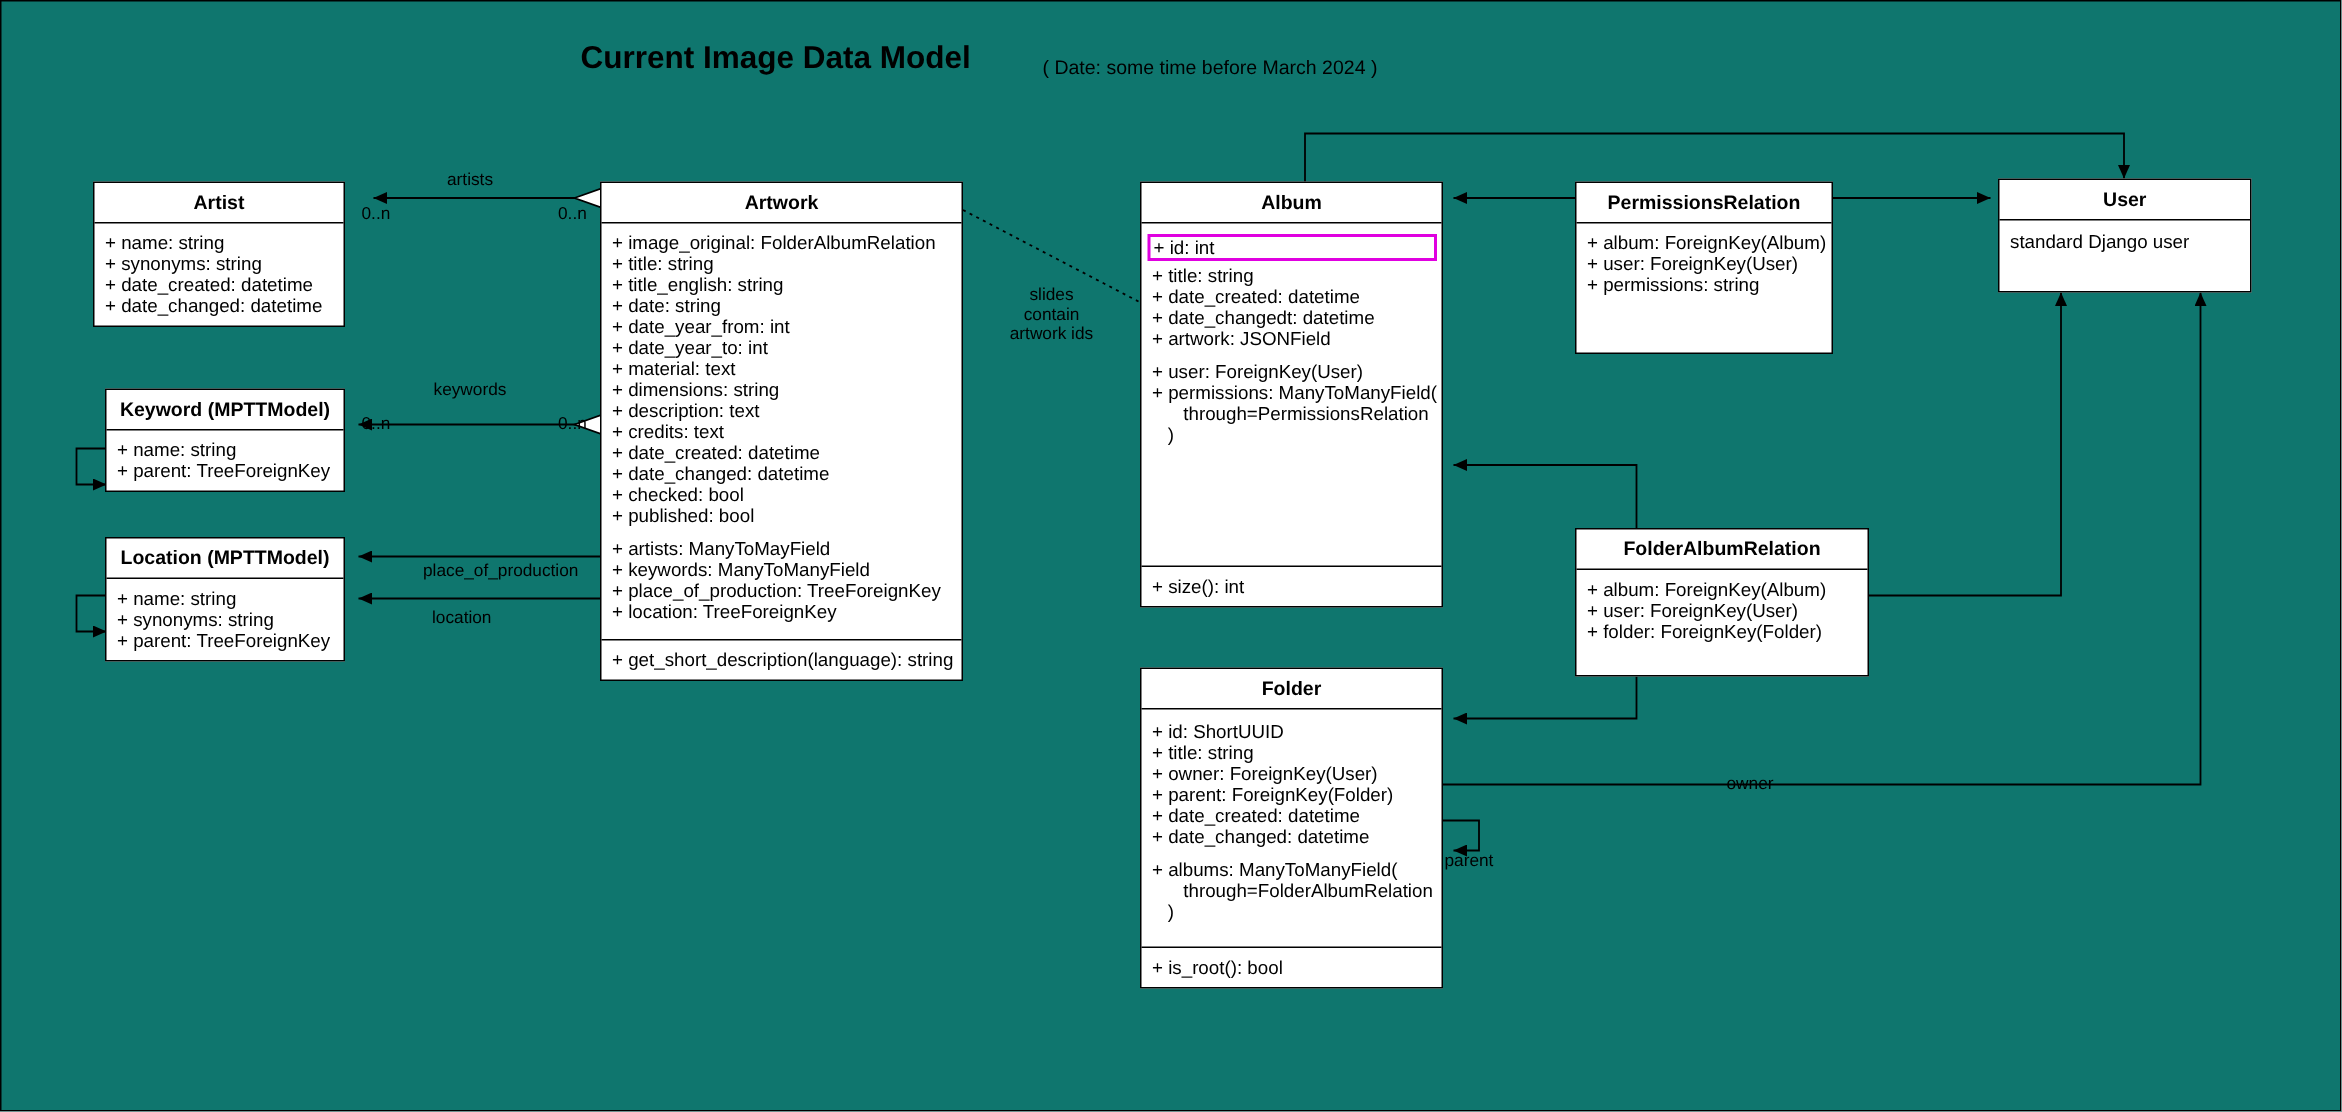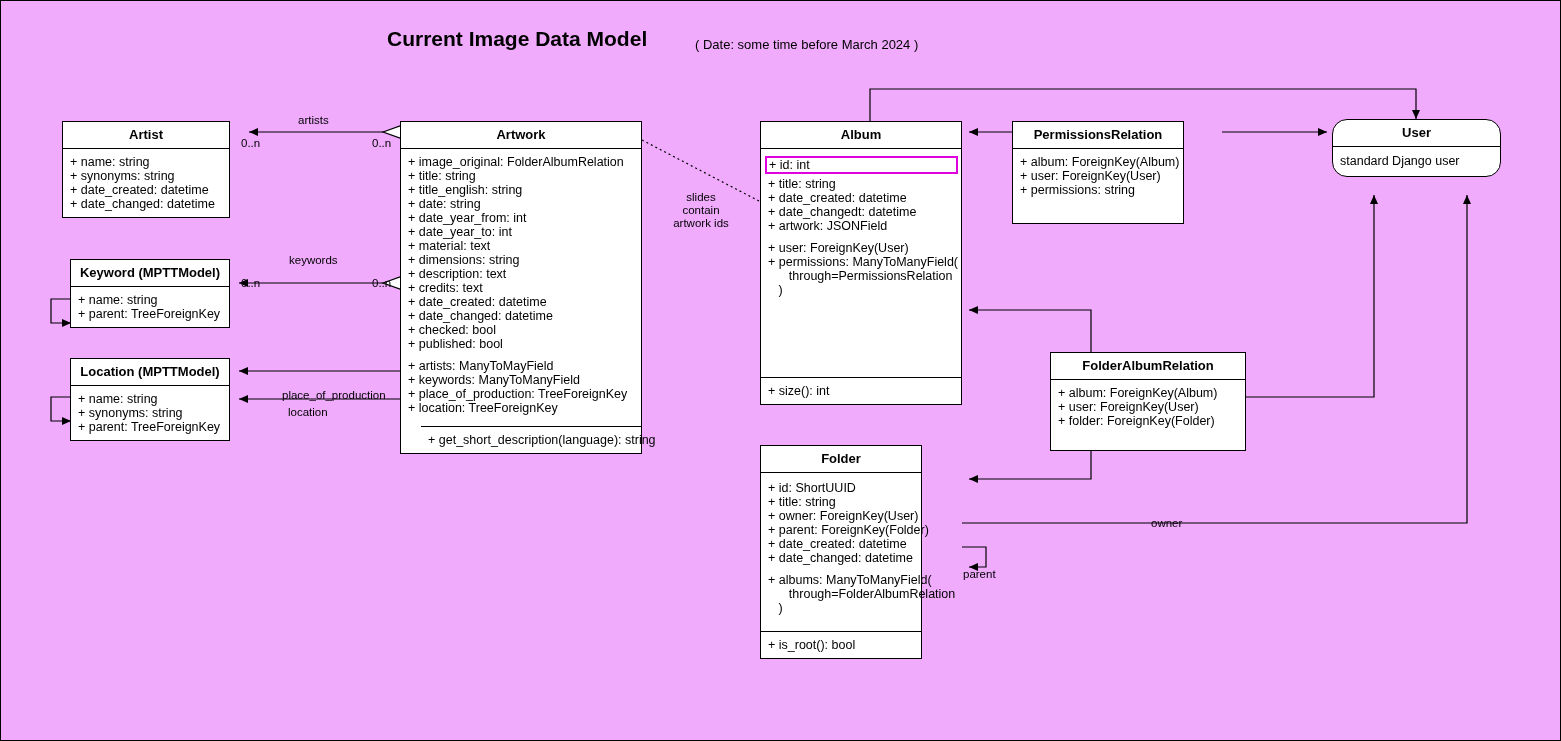--- a/index.html
+++ b/index.html
@@ -7,21 +7,21 @@
     padding: 0;
     background: #ffffff;
   }
   body {
     font-family: "Liberation Sans", sans-serif;
   }
   #canvas {
     position: relative;
     width: 1561px;
     height: 741px;
-    background: #f0abfc;
+    background: #0f766e;
     border: 1px solid #000000;
     box-sizing: border-box;
     overflow: hidden;
   }
   .title {
     position: absolute;
     left: 386px;
     top: 26px;
     font-size: 21px;
     font-weight: bold;
@@ -192,21 +192,21 @@
       <div class="row">+ date_created: datetime</div>
       <div class="row">+ date_changed: datetime</div>
       <div class="row">+ checked: bool</div>
       <div class="row">+ published: bool</div>
       <div class="row blank"></div>
       <div class="row">+ artists: ManyToMayField</div>
       <div class="row">+ keywords: ManyToManyField</div>
       <div class="row">+ place_of_production: TreeForeignKey</div>
       <div class="row">+ location: TreeForeignKey</div>
     </div>
-    <div class="sect" style="border-top:1px solid #000000; margin-top:9px;margin-left:20px;">
+    <div class="sect" style="border-top:1px solid #000000; margin-top:9px;">
       <div class="row">+ get_short_description(language): string</div>
     </div>
   </div>
 
   <div class="cls" style="left:759px; top:120px; width:202px;">
     <div class="hdr">Album</div>
     <div class="sect" style="border-bottom:none; padding-top:8px; height:228px;">
       <div class="row hl">+ id: int</div>
       <div class="row" style="margin-top:3px;">+ title: string</div>
       <div class="row">+ date_created: datetime</div>
@@ -216,73 +216,73 @@
       <div class="row">+ user: ForeignKey(User)</div>
       <div class="row">+ permissions: ManyToManyField(</div>
       <div class="row">      through=PermissionsRelation</div>
       <div class="row">   )</div>
     </div>
     <div class="sect" style="border-top:1px solid #000000;">
       <div class="row">+ size(): int</div>
     </div>
   </div>
 
-  <div class="cls" style="left:759px; top:444px; width:162px;">
+  <div class="cls" style="left:759px; top:444px; width:202px;">
     <div class="hdr">Folder</div>
     <div class="sect" style="border-bottom:none; padding-top:8px; height:158px;">
       <div class="row">+ id: ShortUUID</div>
       <div class="row">+ title: string</div>
       <div class="row">+ owner: ForeignKey(User)</div>
       <div class="row">+ parent: ForeignKey(Folder)</div>
       <div class="row">+ date_created: datetime</div>
       <div class="row">+ date_changed: datetime</div>
       <div class="row blank"></div>
       <div class="row">+ albums: ManyToManyField(</div>
       <div class="row">      through=FolderAlbumRelation</div>
       <div class="row">   )</div>
     </div>
     <div class="sect" style="border-top:1px solid #000000;">
       <div class="row">+ is_root(): bool</div>
     </div>
   </div>
 
-  <div class="cls" style="left:1011px; top:120px; width:172px; height:103px;">
+  <div class="cls" style="left:1049px; top:120px; width:172px; height:115px;">
     <div class="hdr">PermissionsRelation</div>
     <div class="sect" style="border-bottom:none;">
       <div class="row">+ album: ForeignKey(Album)</div>
       <div class="row">+ user: ForeignKey(User)</div>
       <div class="row">+ permissions: string</div>
     </div>
   </div>
 
   <div class="cls" style="left:1049px; top:351px; width:196px; height:99px;">
     <div class="hdr">FolderAlbumRelation</div>
     <div class="sect" style="border-bottom:none;">
       <div class="row">+ album: ForeignKey(Album)</div>
       <div class="row">+ user: ForeignKey(User)</div>
       <div class="row">+ folder: ForeignKey(Folder)</div>
     </div>
   </div>
 
-  <div class="cls" style="left:1331px; top:118px; width:169px; height:58px;border-radius:15px;">
+  <div class="cls" style="left:1331px; top:118px; width:169px; height:76px;">
     <div class="hdr">User</div>
     <div class="plain-body">
       <div class="row">standard Django user</div>
     </div>
   </div>
 
   <div class="lbl" style="left:297px; top:113px;">artists</div>
   <div class="lbl" style="left:240px; top:136px;">0..n</div>
   <div class="lbl" style="left:371px; top:136px;">0..n</div>
 
   <div class="lbl" style="left:288px; top:253px;">keywords</div>
   <div class="lbl" style="left:240px; top:276px;">0..n</div>
   <div class="lbl" style="left:371px; top:276px;">0..n</div>
 
-  <div class="lbl" style="left:249px; top:388px;padding-left:32px;">place_of_production</div>
+  <div class="lbl" style="left:249px; top:374px;padding-left:32px;">place_of_production</div>
   <div class="lbl" style="left:287px; top:405px;">location</div>
 
   <div class="lbl" style="left:672px; top:190px; text-align:center; width:56px;">slides
 contain
 artwork ids</div>
 
   <div class="lbl" style="left:1150px; top:516px;">owner</div>
   <div class="lbl" style="left:962px; top:567px;">parent</div>
 
 </div>

